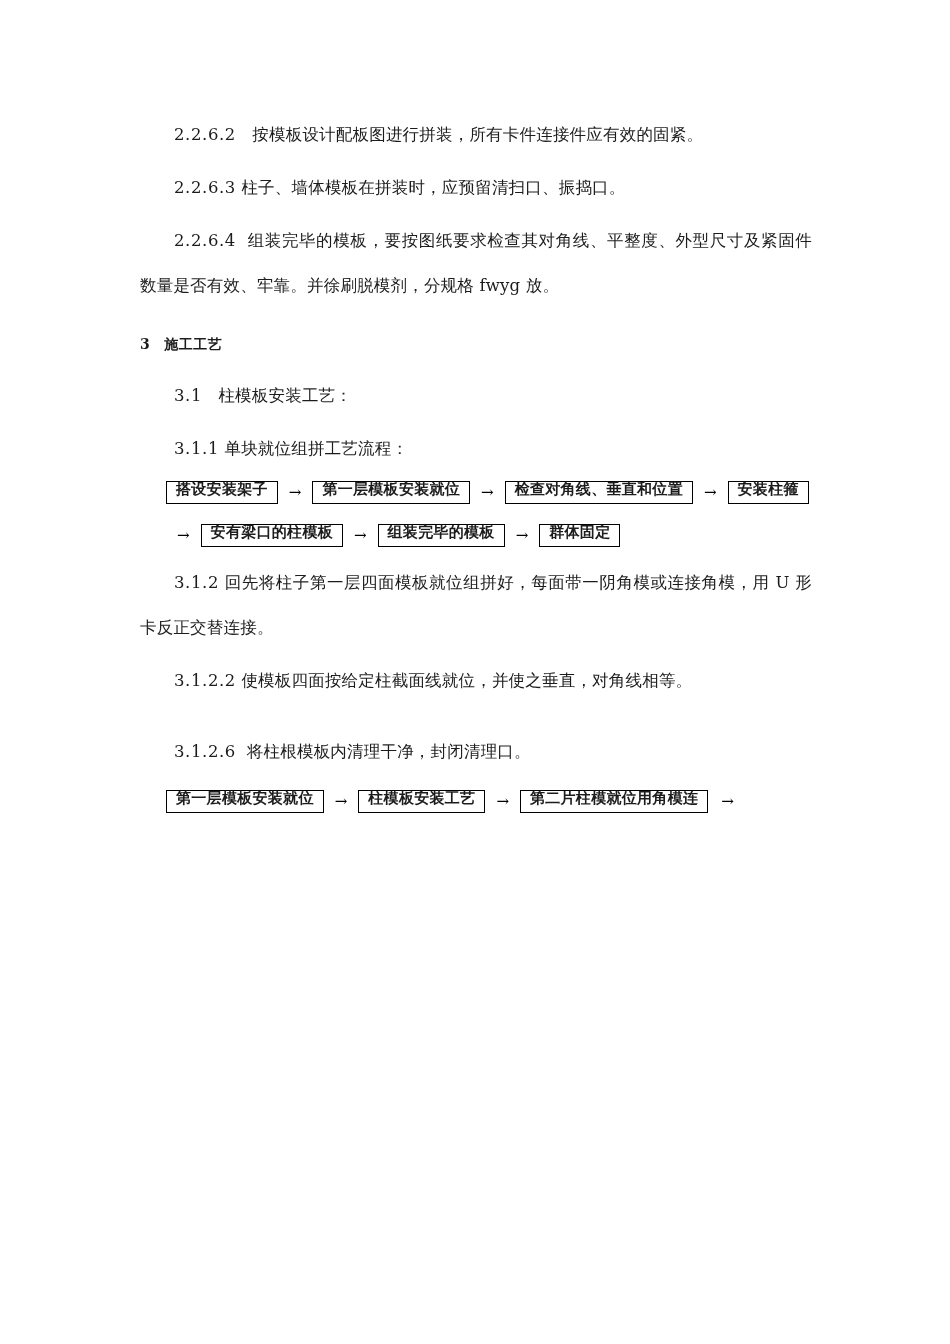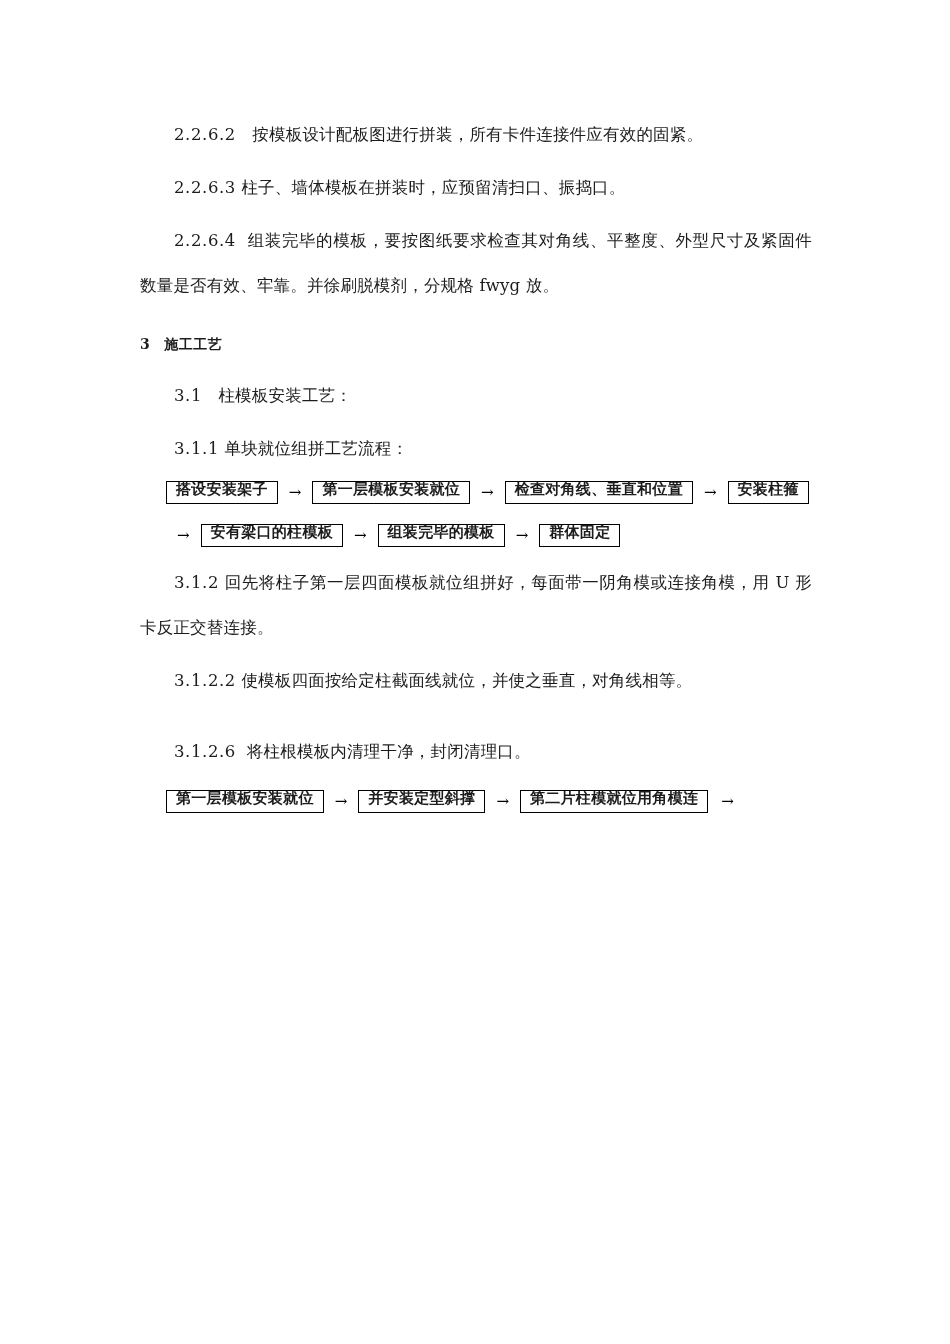--- a/index.html
+++ b/index.html
@@ -155,20 +155,20 @@
     <div class="gap-s"></div>
 
     <p class="para indent"><span class="num">3.1.2.6</span>&nbsp;&nbsp;<span>将柱根模板内清理干净，封闭清理口。</span></p>
 
     <div class="gap-s"></div>
 
 
     <div class="flow">
       <span class="flow-box">第一层模板安装就位</span>
       <span class="flow-arrow">→</span>
-      <span class="flow-box">并安装定型斜撑</span>
+      <span class="flow-box">柱模板安装工艺</span>
       <span class="flow-arrow">→</span>
       <span class="flow-box">第二片柱模就位用角模连</span>
       <span class="flow-arrow tail">→</span>
     </div>
 
   </div>
 </div>
 
 </body></html>

